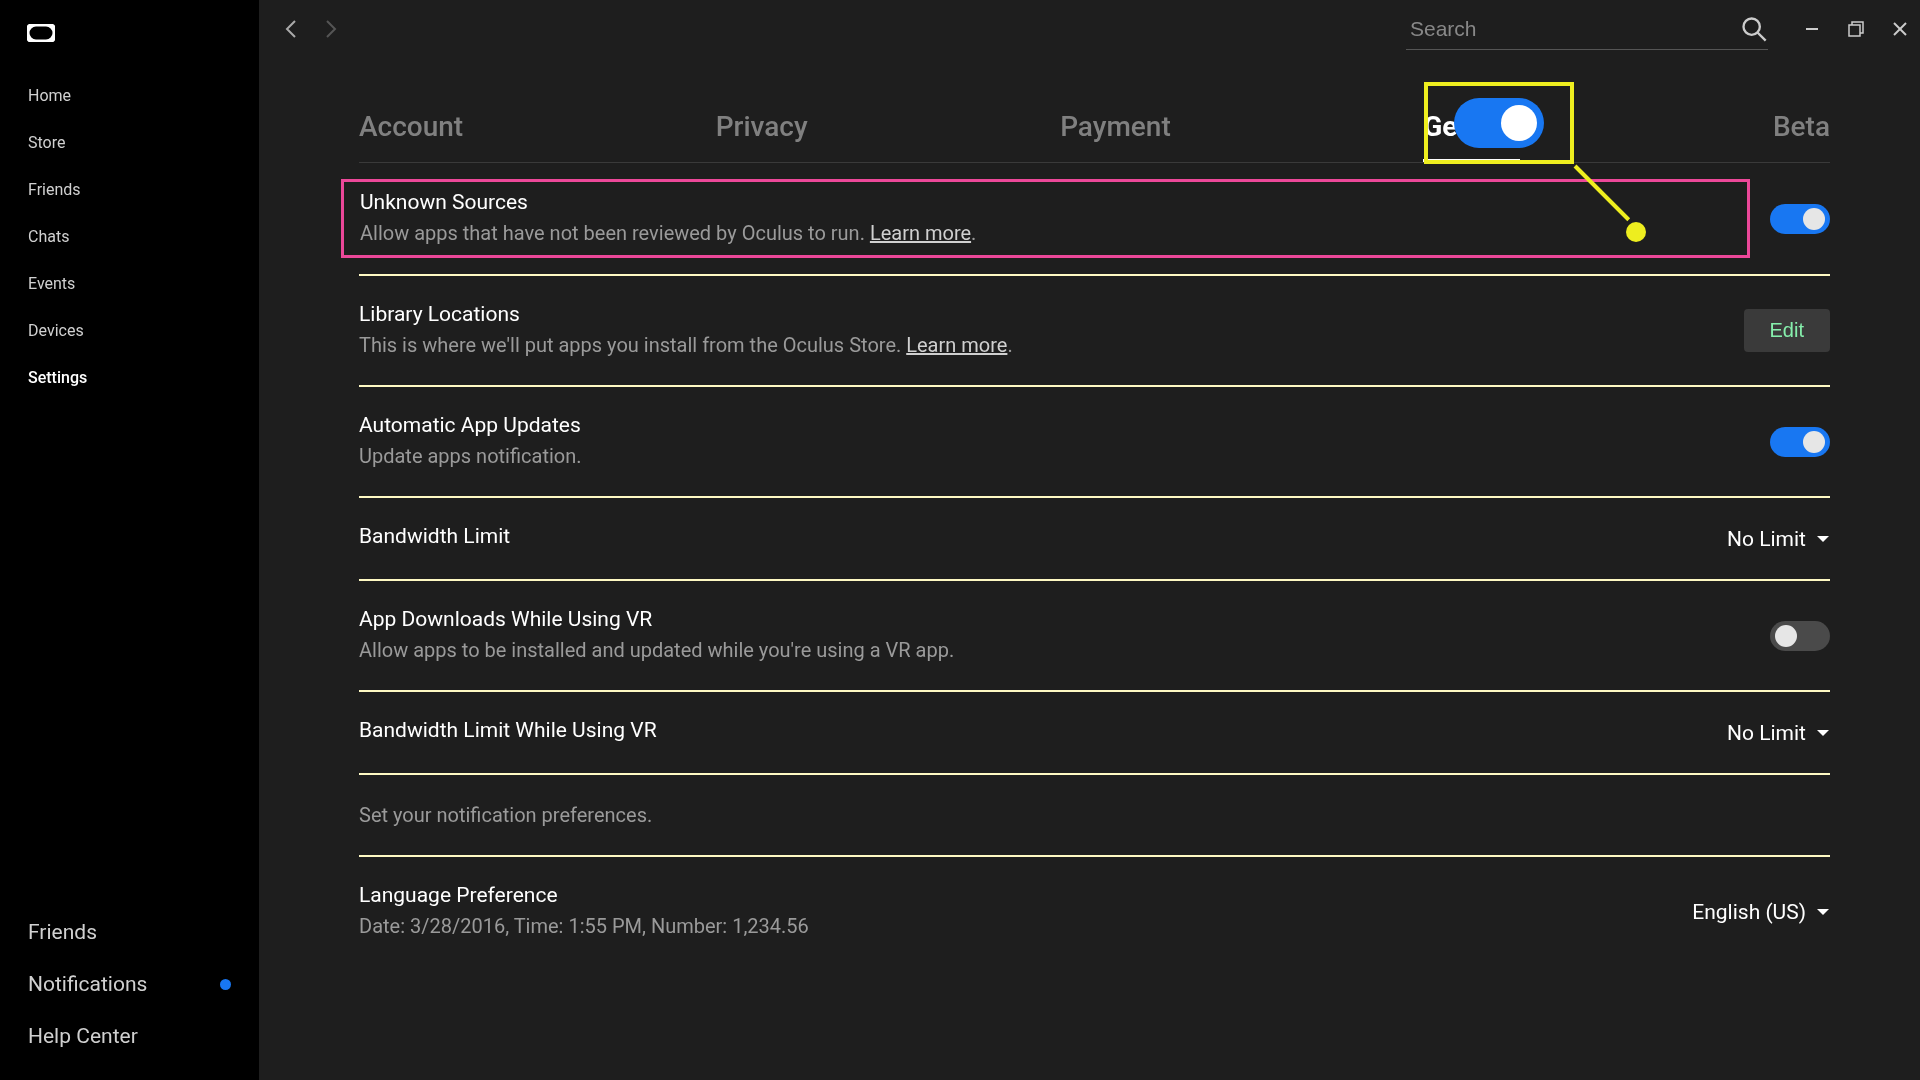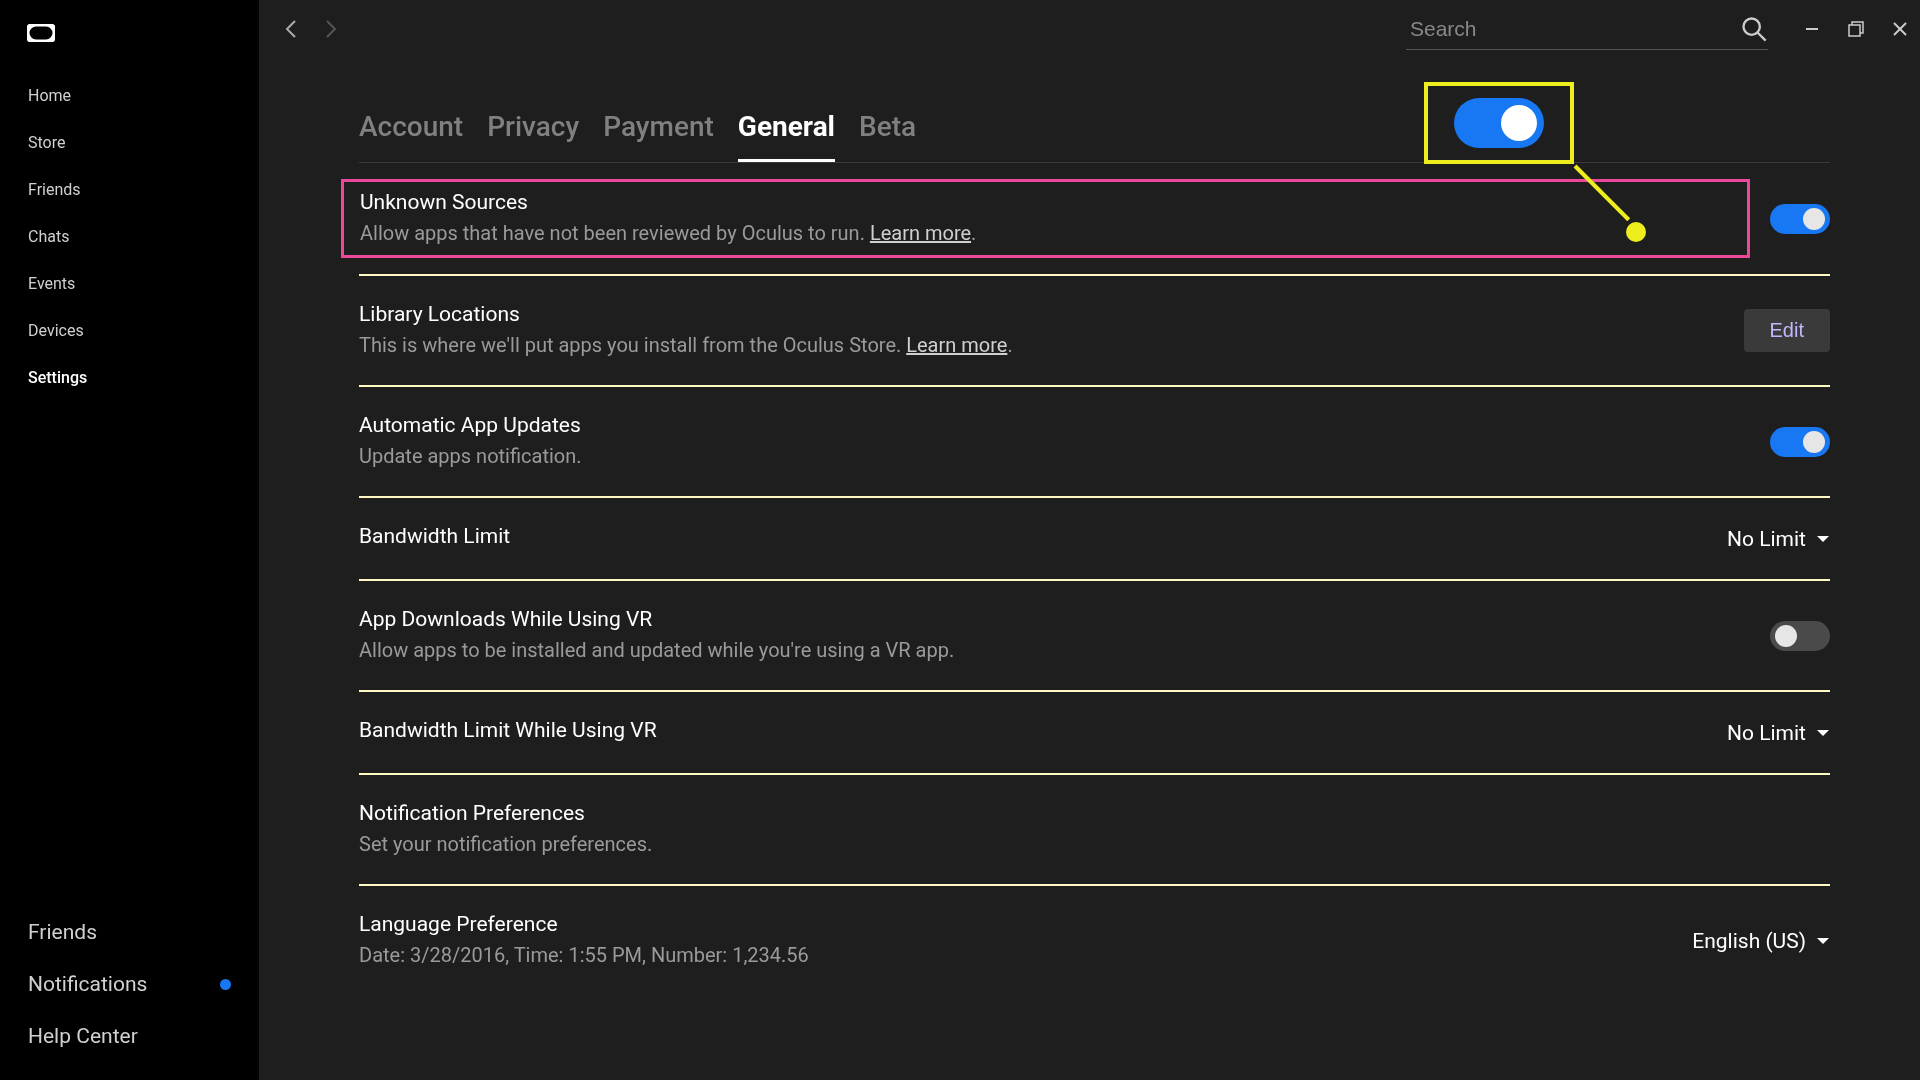--- a/index.html
+++ b/index.html
@@ -85,20 +85,21 @@
 
 .content {
   flex: 1;
   padding: 52px 90px 0 100px;
   overflow-y: auto;
 }
 .tabs {
   display: flex;
   gap: 24px;
   border-bottom: 1px solid #3a3a3a;
+  justify-content: space-between;
 }
 .tab {
   font-size: 28px;
   font-weight: 500;
   color: #808080;
   padding-bottom: 16px;
   cursor: pointer;
 }
 .tab.active {
   color: #ffffff;
@@ -137,21 +138,21 @@
 .toggle .knob {
   position: absolute; top: 4px; width: 22px; height: 22px;
   border-radius: 50%; background: #e6e6e6;
 }
 .toggle.on .knob { right: 5px; }
 .toggle.off .knob { left: 5px; }
 
 .btn-edit {
   background: #3a3a3a;
   border: none;
-  color: #c4b5fd;
+  color: #86efac;
   font-size: 20px;
   padding: 10px 26px;
   border-radius: 4px;
   cursor: pointer;
 }
 
 .dropdown {
   display: flex; align-items: center; gap: 10px;
   font-size: 21px; color: #ffffff; cursor: pointer;
 }
@@ -350,21 +351,20 @@
             <span>No Limit</span>
             <svg viewBox="0 0 14 14" fill="currentColor">
                 <path d="M1 4l6 6 6-6z"></path>
               </svg>
           </div>
         </div>
       </div>
 
       <div class="setting-row">
         <div class="setting-text">
-          <div class="setting-title">Notification Preferences</div>
           <div class="setting-desc">Set your notification preferences.</div>
         </div>
       </div>
 
       <div class="setting-row">
         <div class="setting-text">
           <div class="setting-title">Language Preference</div>
           <div class="setting-desc">Date: 3/28/2016, Time: 1:55 PM, Number: 1,234.56</div>
         </div>
         <div class="setting-control">

